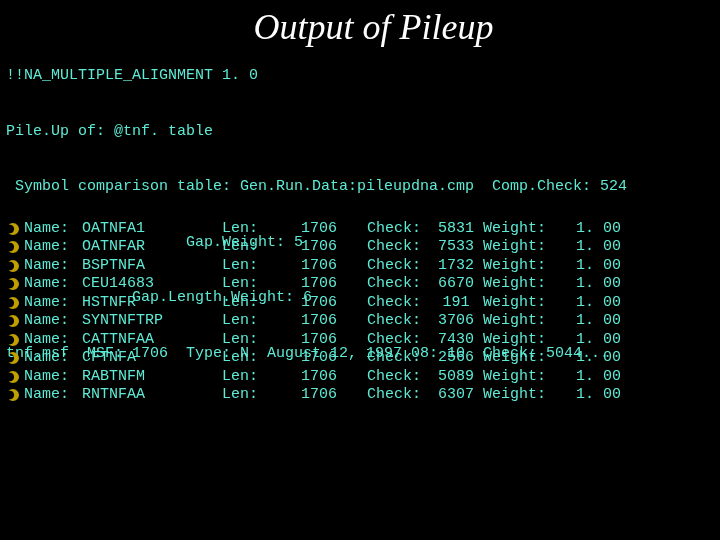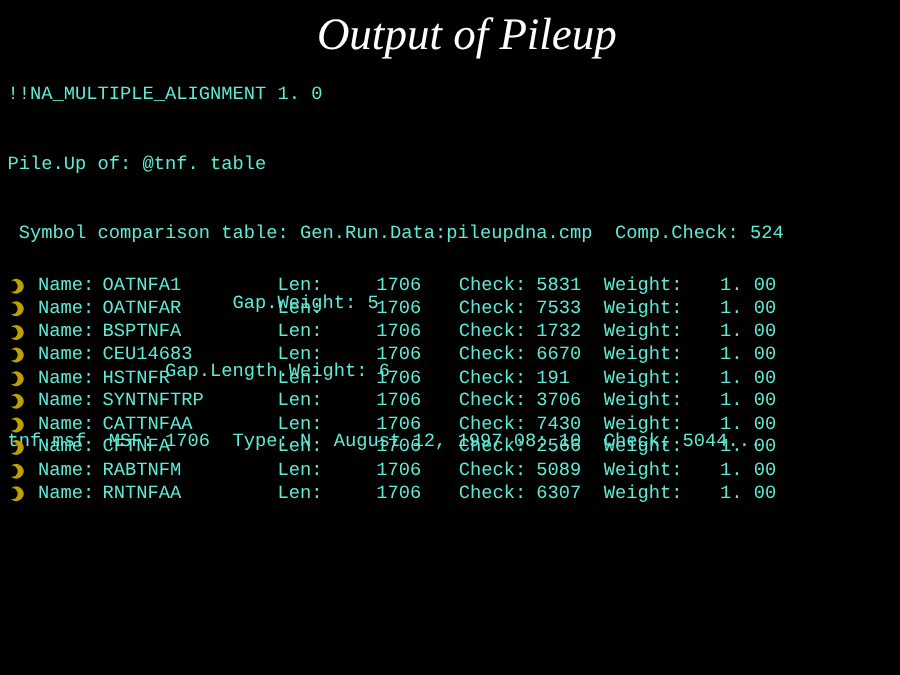--- a/index.html
+++ b/index.html
@@ -52,26 +52,26 @@
   }
   .bullet svg { display: block; }
   .rows-block {
     position: absolute;
     top: 164px;
     left: 6px;
   }
   .row {
     display: flex;
   }
-  .c-name-lbl { width: 58px; text-align: center; }
+  .c-name-lbl { width: 58px; }
   .c-name-val { width: 140px; }
   .c-len-lbl  { width: 45px; text-align: left; }
   .c-len-val  { width: 70px; text-align: right; padding-right: 30px; }
   .c-chk-lbl  { width: 62px; }
-  .c-chk-val  { width: 54px; text-align: left; }
+  .c-chk-val  { width: 54px; text-align: center; }
   .c-wt-lbl   { width: 68px; }
   .c-wt-val   { width: 70px; text-align: right; padding-right: 10px;}
 </style>
 </head>
 <body>
 
 <div class="slide">
 
   <div class="title">Output of Pileup</div>
 

